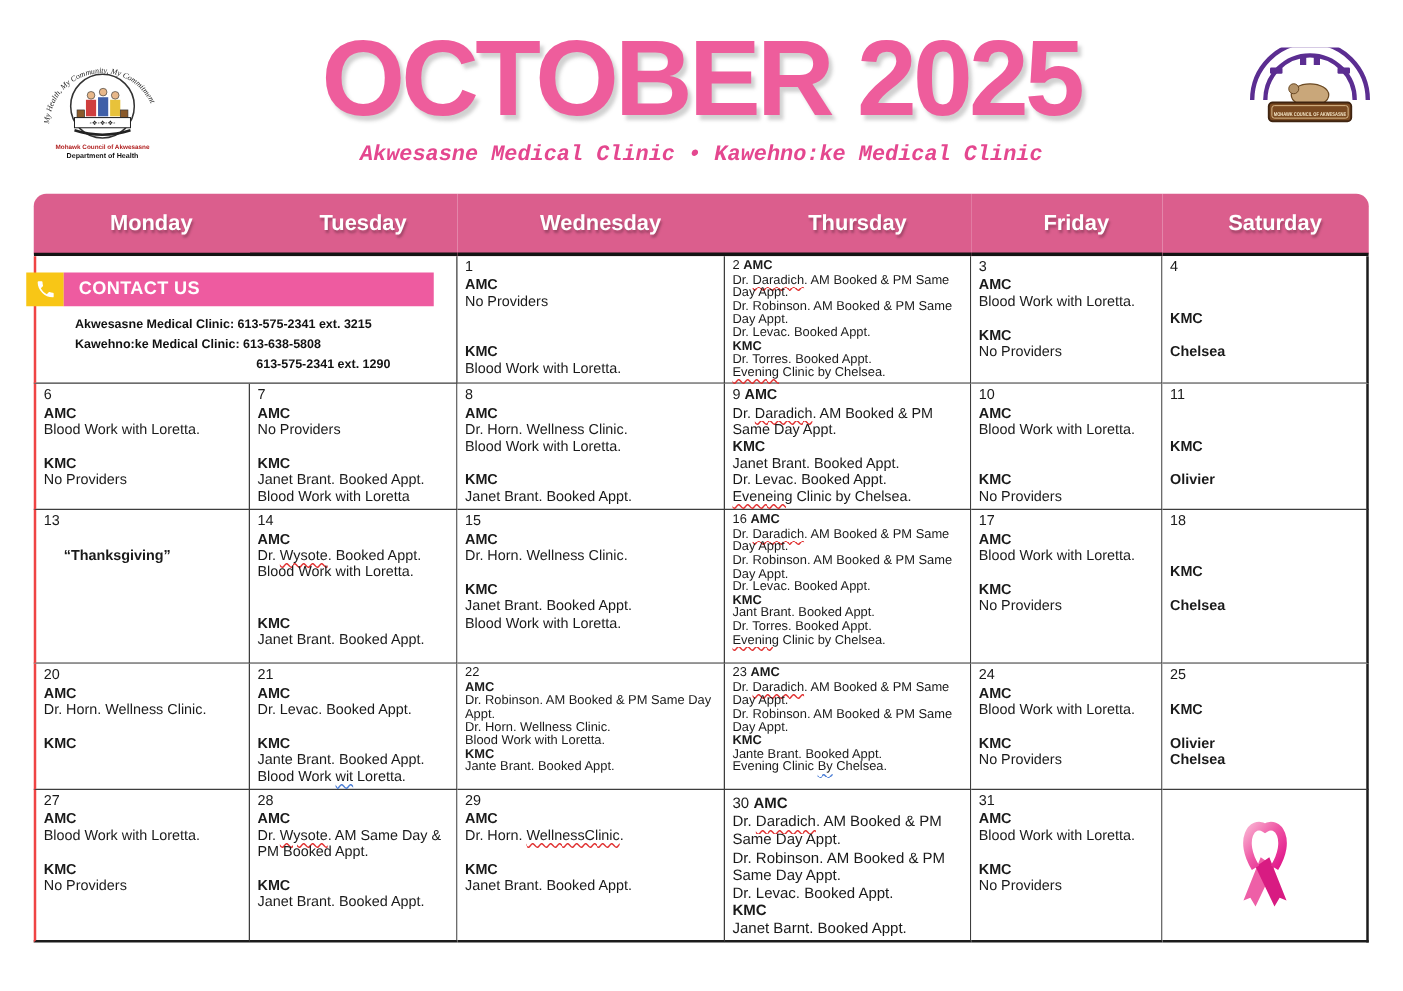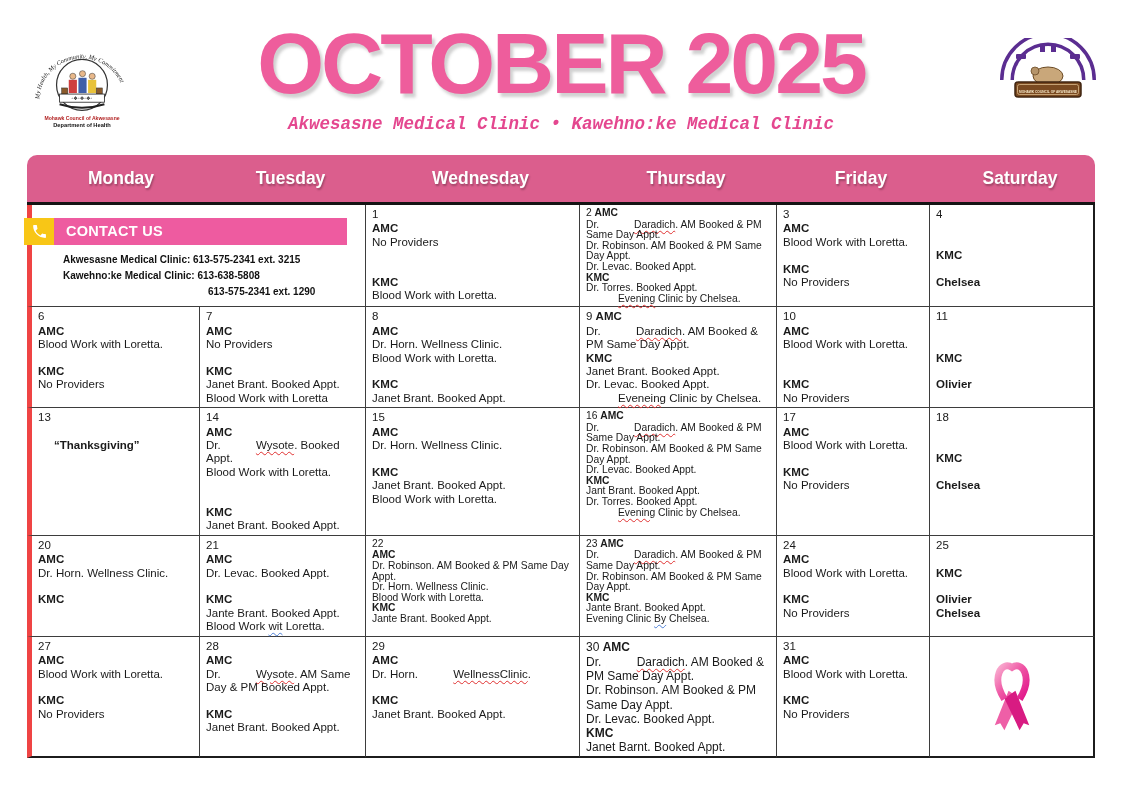--- a/index.html
+++ b/index.html
@@ -22,31 +22,31 @@
              table-layout:fixed;border-collapse:separate;border-spacing:0;}
   .cal-table th{background:var(--header_pink,#db5e8d);color:#fff;
                 font-size:17.5px;font-weight:bold;height:45px;
                 text-shadow:1px 2px 2px rgba(0,0,0,.28);
                 border-bottom:3px solid #141414;padding-left:16px;}
   .cal-table th:first-child{border-top-left-radius:10px;}
   .cal-table th:last-child{border-top-right-radius:10px;}
   .cal-table td{border-right:1px solid #3d3d3d;border-bottom:1px solid #3d3d3d;
                 vertical-align:top;background:#fff;padding:3px 6px 2px 6px;
                 font-size:11.5px;line-height:13.4px;}
-  .cal-table td:first-child{border-left:5px solid #ef4444;}
+  .cal-table td:first-child{border-left:2px solid #ef4444;}
   .cal-table td:last-child{border-right:2px solid #1c1c1c;}
   .cal-table tr:last-child td{border-bottom:2px solid #1c1c1c;}
   td.sm{font-size:10.3px;line-height:10.6px;}
   td.lg{font-size:12px;line-height:14.2px;}
   .day-line{margin-bottom:1px;}
   .cell-line{white-space:normal;}
   .b{font-weight:bold;}
   .i{margin-left:16px;}
   .sq-red{text-decoration-line:underline;text-decoration-style:wavy;
-          text-decoration-color:#e03131;text-decoration-thickness:1px;text-underline-offset:2px;margin-left:32px;}
+          text-decoration-color:#e03131;text-decoration-thickness:1px;text-underline-offset:2px;}
   .sq-blue{text-decoration-line:underline;text-decoration-style:wavy;
            text-decoration-color:#4d7fd6;text-decoration-thickness:1px;text-underline-offset:2px;}
 
   
   td.contact-td{position:relative;padding:0;}
   .contact-banner{position:absolute;left:-8px;top:13px;right:18px;height:27px;display:flex;}
   .phone-box{width:30px;background:var(--banner_yellow,#f8c616);
              display:flex;align-items:center;justify-content:center;}
   .phone-box svg{width:17px;height:17px;}
   .banner-label{flex:1;background:var(--banner_pink,#ee5ba0);color:#fff;

